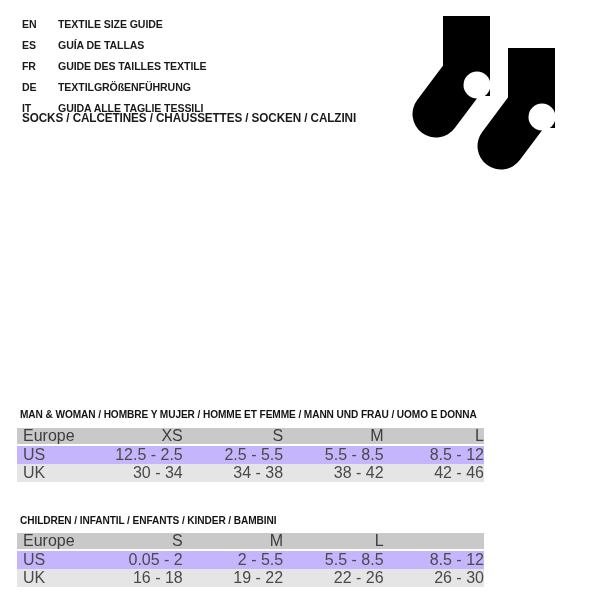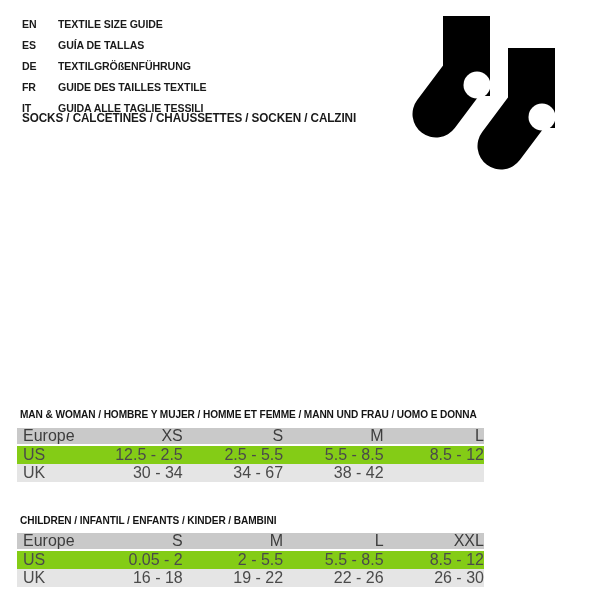--- a/index.html
+++ b/index.html
@@ -19,46 +19,46 @@
 
   
   .table-title{position:absolute;left:20px;font-size:11.5px;font-weight:700;color:#141414;letter-spacing:-0.1px;white-space:nowrap;transform:scaleX(0.88);transform-origin:left center;}
   .title-1{top:408px;}
   .title-2{top:514px;}
   .size-table{position:absolute;left:17px;width:467px;}
   .table-1{top:428px;}
   .table-2{top:533px;}
   .trow{display:flex;font-size:16px;color:#4a4a4a;}
   .thead{height:16px;line-height:16px;background:#c9c9c9;border-bottom:2px solid #ffffff;color:#3d3d3d;}
-  .r-us{height:18px;line-height:18px;background:#84cc16;}
+  .r-us{height:18px;line-height:18px;background:#c4b5fd;}
   .r-uk{height:18px;line-height:18px;background:#e5e5e5;}
   .c0{width:14%;text-align:left;padding-left:6px;box-sizing:border-box;}
   .c{width:21.5%;text-align:right;}
 </style>
 </head>
 <body>
 
 <div class="page">
 
   <div class="lang-block">
     <div class="lang-row">
       <span class="lang-code">EN</span>
       <span class="lang-label">TEXTILE SIZE GUIDE</span>
     </div>
     <div class="lang-row">
       <span class="lang-code">ES</span>
       <span class="lang-label">GUÍA DE TALLAS</span>
     </div>
     <div class="lang-row">
+      <span class="lang-code">FR</span>
+      <span class="lang-label">GUIDE DES TAILLES TEXTILE</span>
+    </div>
+    <div class="lang-row">
       <span class="lang-code">DE</span>
       <span class="lang-label">TEXTILGRÖßENFÜHRUNG</span>
-    </div>
-    <div class="lang-row">
-      <span class="lang-code">FR</span>
-      <span class="lang-label">GUIDE DES TAILLES TEXTILE</span>
     </div>
     <div class="lang-row">
       <span class="lang-code">IT</span>
       <span class="lang-label">GUIDA ALLE TAGLIE TESSILI</span>
     </div>
   </div>
 
   <div class="socks-line">SOCKS / CALCETINES / CHAUSSETTES / SOCKEN / CALZINI</div>
 
   <svg class="socks-icon" viewBox="0 0 160 170" xmlns="http://www.w3.org/2000/svg">
@@ -94,33 +94,33 @@
     <div class="trow r-us">
       <span class="c0">US</span>
       <span class="c">12.5 - 2.5</span>
       <span class="c">2.5 - 5.5</span>
       <span class="c">5.5 - 8.5</span>
       <span class="c">8.5 - 12</span>
     </div>
     <div class="trow r-uk">
       <span class="c0">UK</span>
       <span class="c">30 - 34</span>
-      <span class="c">34 - 67</span>
+      <span class="c">34 - 38</span>
       <span class="c">38 - 42</span>
+      <span class="c">42 - 46</span>
     </div>
   </div>
 
   <div class="table-title title-2">CHILDREN / INFANTIL / ENFANTS / KINDER / BAMBINI</div>
   <div class="size-table table-2">
     <div class="trow thead">
       <span class="c0">Europe</span>
       <span class="c">S</span>
       <span class="c">M</span>
       <span class="c">L</span>
-      <span class="c">XXL</span>
     </div>
     <div class="trow r-us">
       <span class="c0">US</span>
       <span class="c">0.05 - 2</span>
       <span class="c">2 - 5.5</span>
       <span class="c">5.5 - 8.5</span>
       <span class="c">8.5 - 12</span>
     </div>
     <div class="trow r-uk">
       <span class="c0">UK</span>

